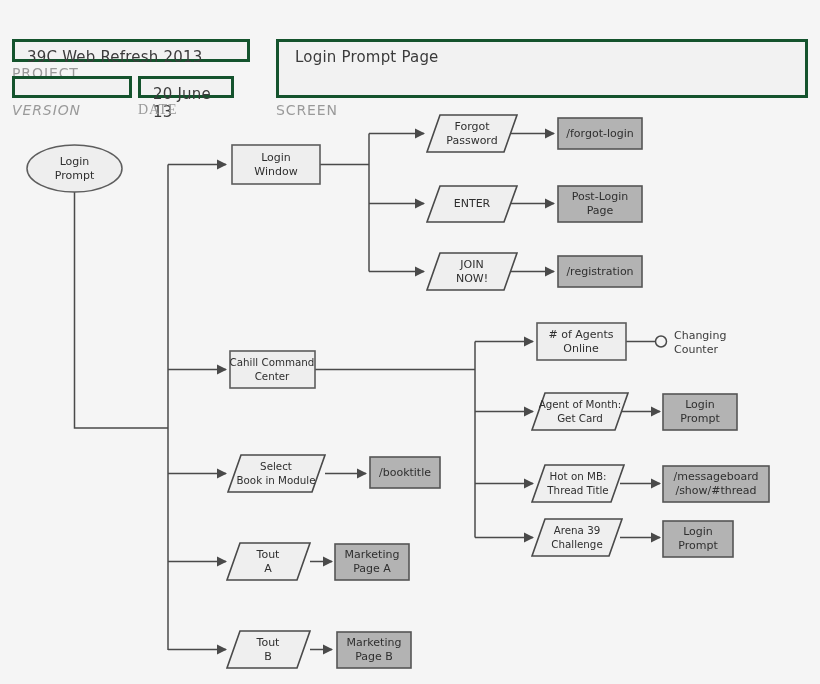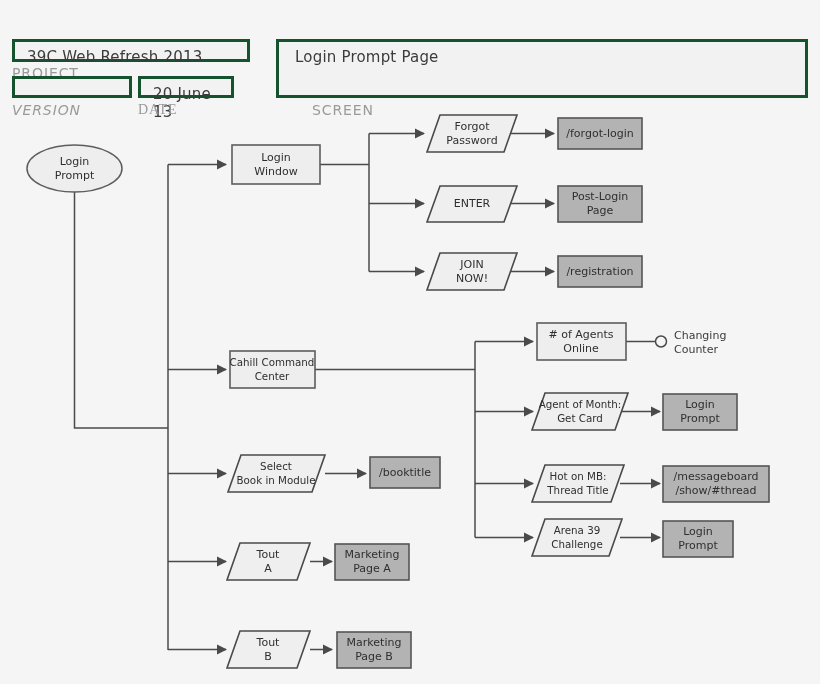--- a/index.html
+++ b/index.html
@@ -35,21 +35,21 @@
     color: #9a9a9a;
     font-family: "DejaVu Sans", sans-serif;
   }
   #project-field  { left: 12px;  top: 39px;  width: 238px; height: 23px; }
   #project-label  { left: 12px;  top: 65px; }
   #version-field  { left: 12px;  top: 76px;  width: 120px; height: 22px; }
   #version-label  { left: 12px;  top: 102px; font-style: italic; }
   #date-field     { left: 138px; top: 76px;  width: 96px; height: 22px; }
   #date-label     { left: 138px; top: 102px; font-family: Liberation Serif, serif; }
   #screen-field   { left: 276px; top: 39px;  width: 532px; height: 59px; padding-left: 16px; }
-  #screen-label   { left: 276px; top: 102px; margin-left: 36px; }
+  #screen-label   { left: 276px; top: 102px; }
 
   
   #flow {
     position: absolute;
     left: 0;
     top: 0;
     width: 820px;
     height: 684px;
   }
   .node-label {

